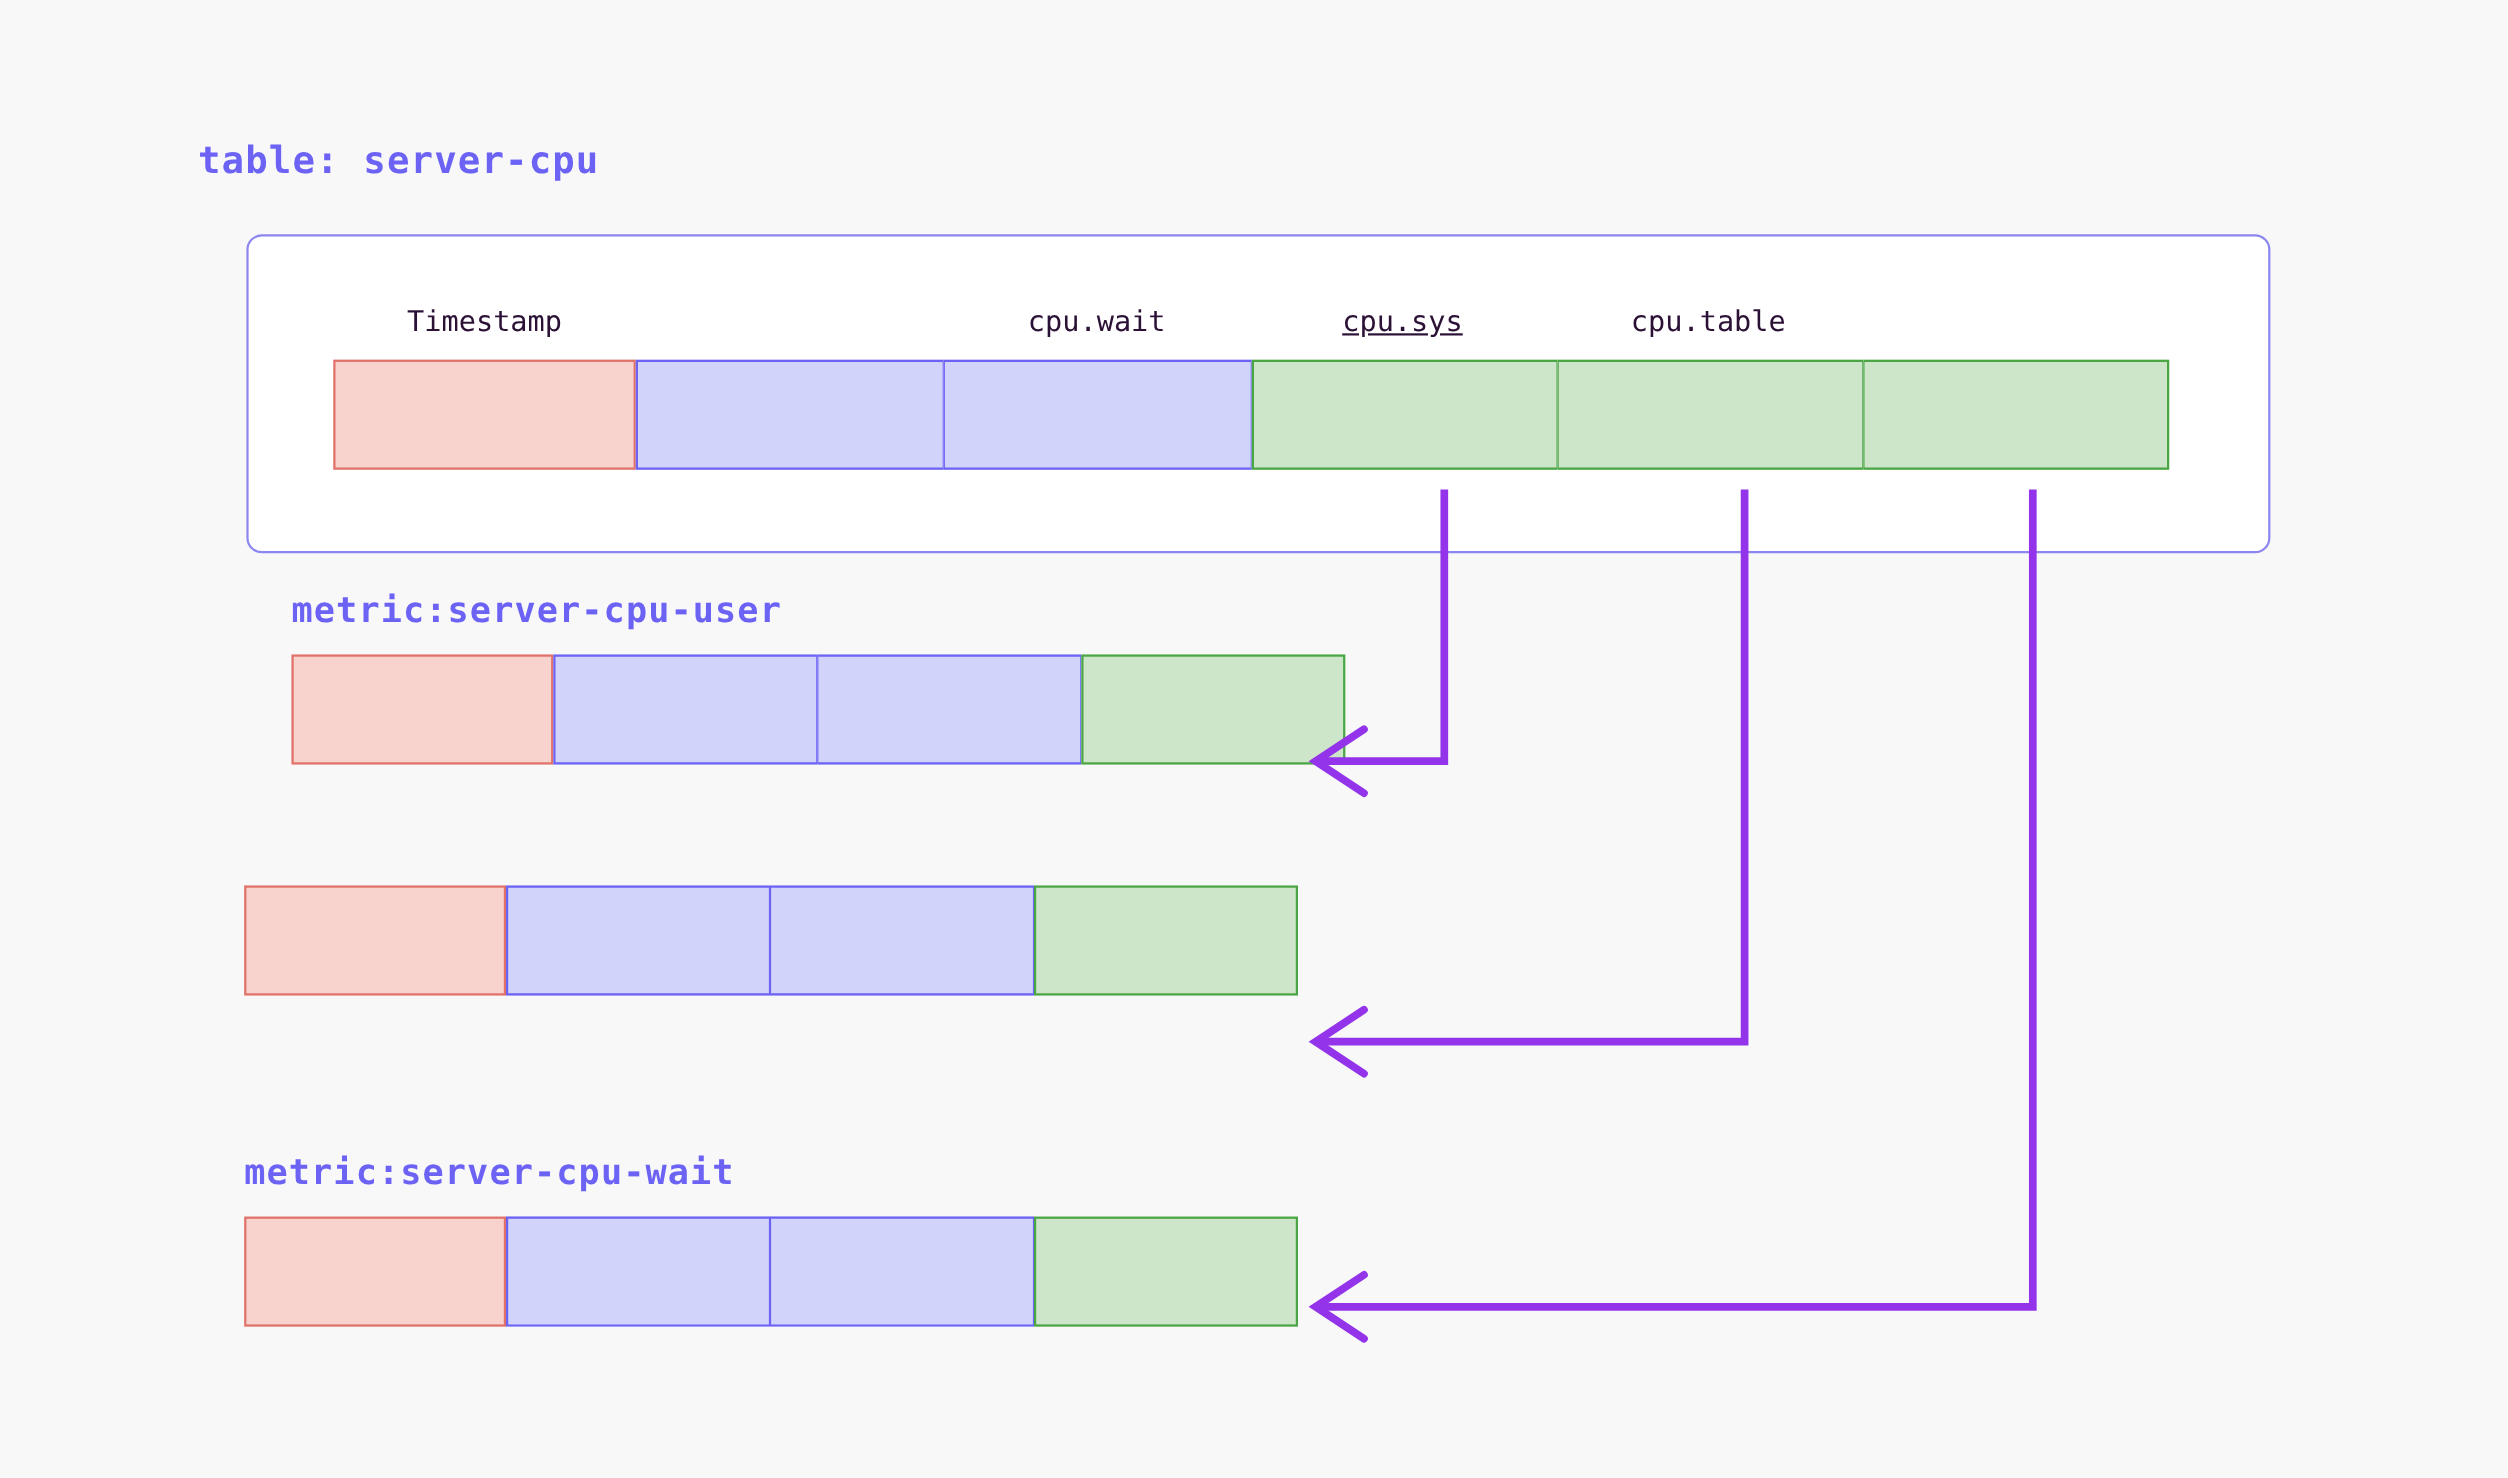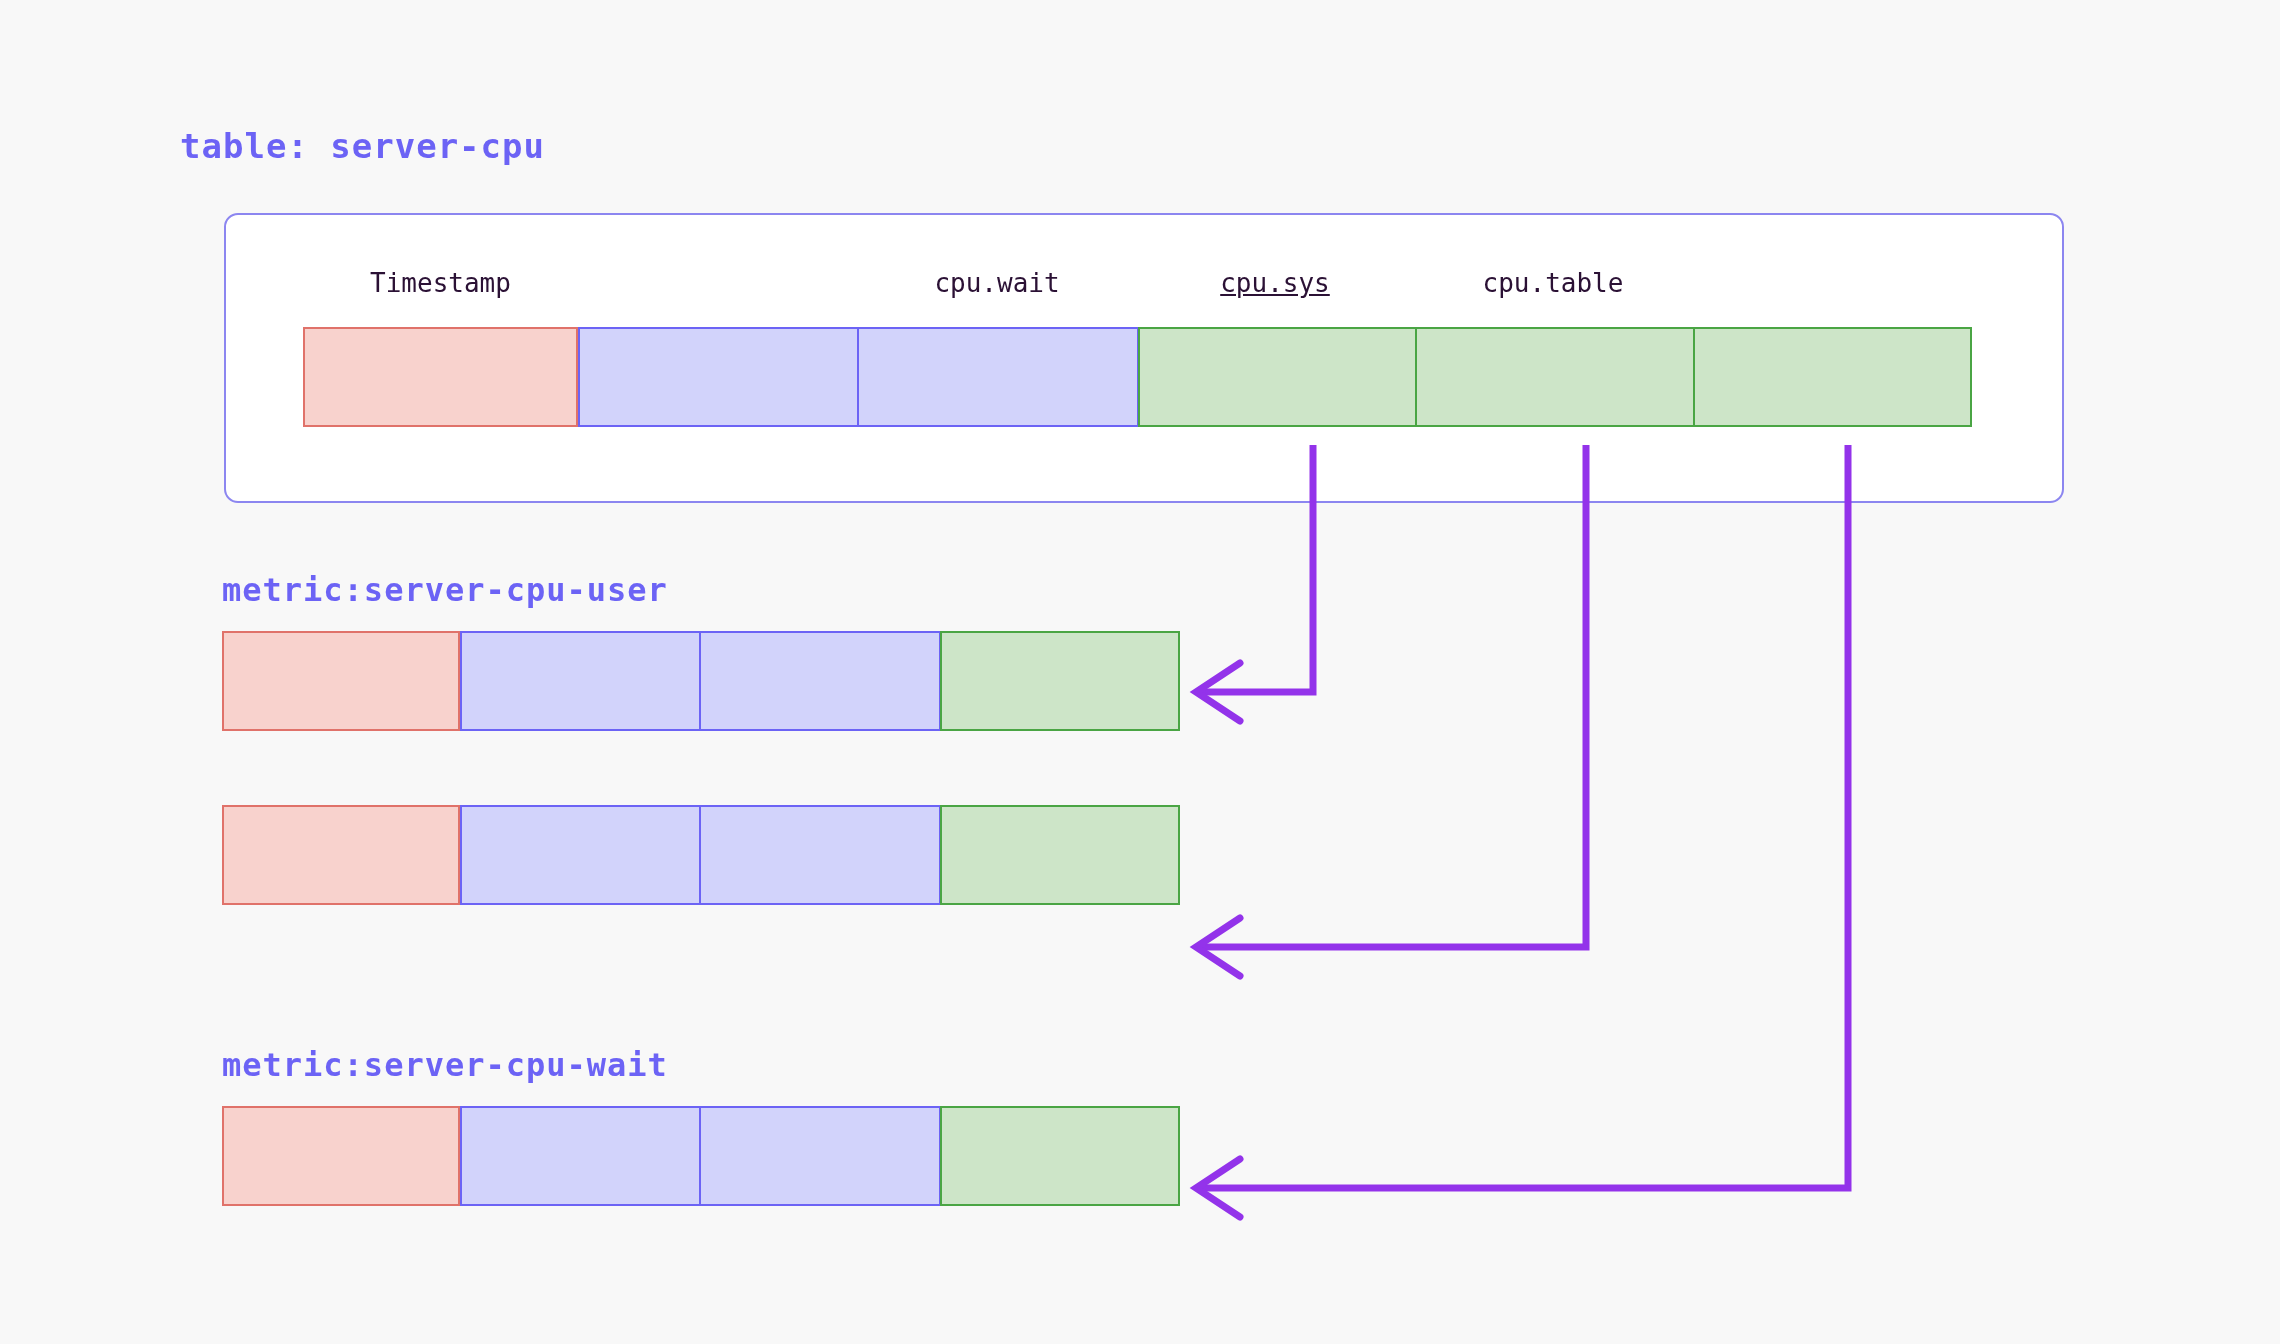--- a/index.html
+++ b/index.html
@@ -52,21 +52,21 @@
     background: #ffffff;
     border: 2px solid #8c86f0;
     border-radius: 14px;
     box-sizing: border-box;
     z-index: 2;
   }
 
   .header-row {
     position: absolute;
     left: 0;
-    top: 46px;
+    top: 56px;
     width: 100%;
     height: 44px;
     display: flex;
   }
   .header-cell {
     display: flex;
     align-items: center;
     justify-content: center;
     font-size: 26px;
     color: #2b1135;
@@ -144,21 +144,21 @@
     <div class="cells-row">
       <div class="cell ts" style="width:275px;"></div>
       <div class="cell lbl first" style="width:280px;"></div>
       <div class="cell lbl" style="width:280px;"></div>
       <div class="cell val first" style="width:278px;"></div>
       <div class="cell val" style="width:278px;"></div>
       <div class="cell val last" style="width:278px;"></div>
     </div>
   </div>
 
-  <div class="metric-block" style="top:571px;">
+  <div class="metric-block" style="top:535px;margin-left:43px;">
     <div class="metric-title">metric:server-cpu-user</div>
     <div class="metric-row">
       <div class="cell ts" style="width:238px;"></div>
       <div class="cell lbl first" style="width:240px;"></div>
       <div class="cell lbl" style="width:240px;"></div>
       <div class="cell val first last" style="width:240px;"></div>
     </div>
   </div>
 
   <div class="metric-block" style="top:805px;">

